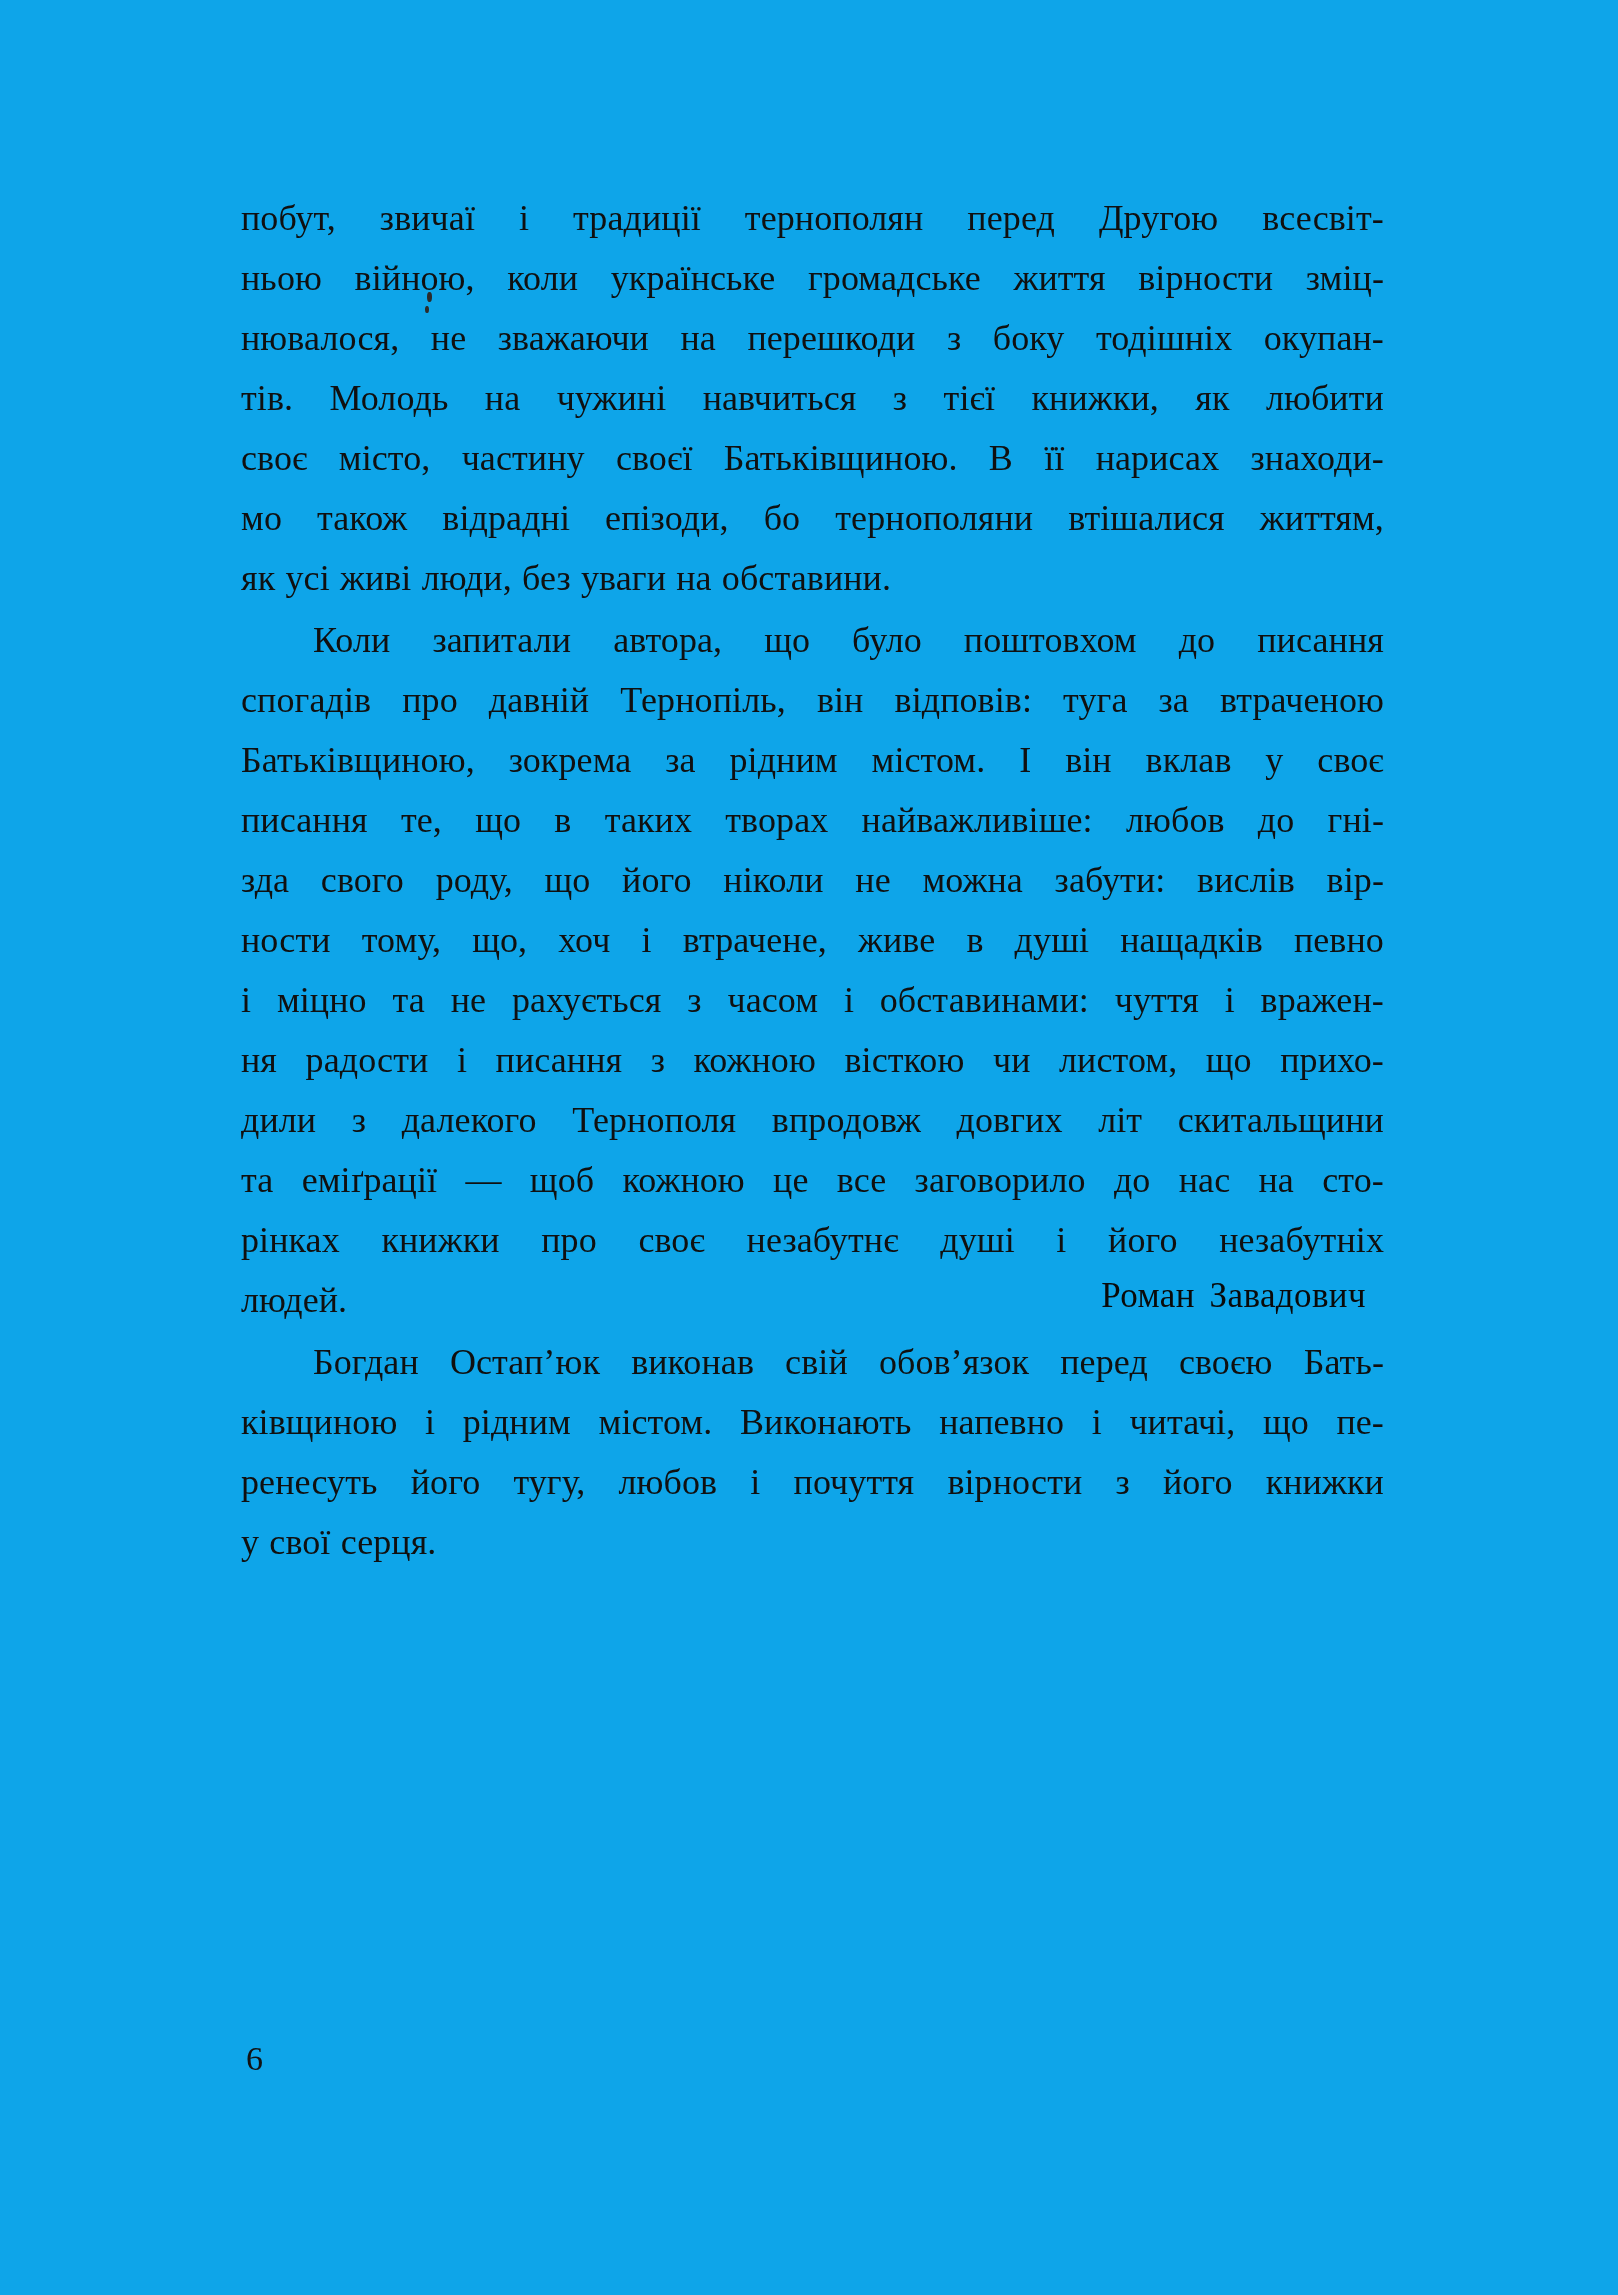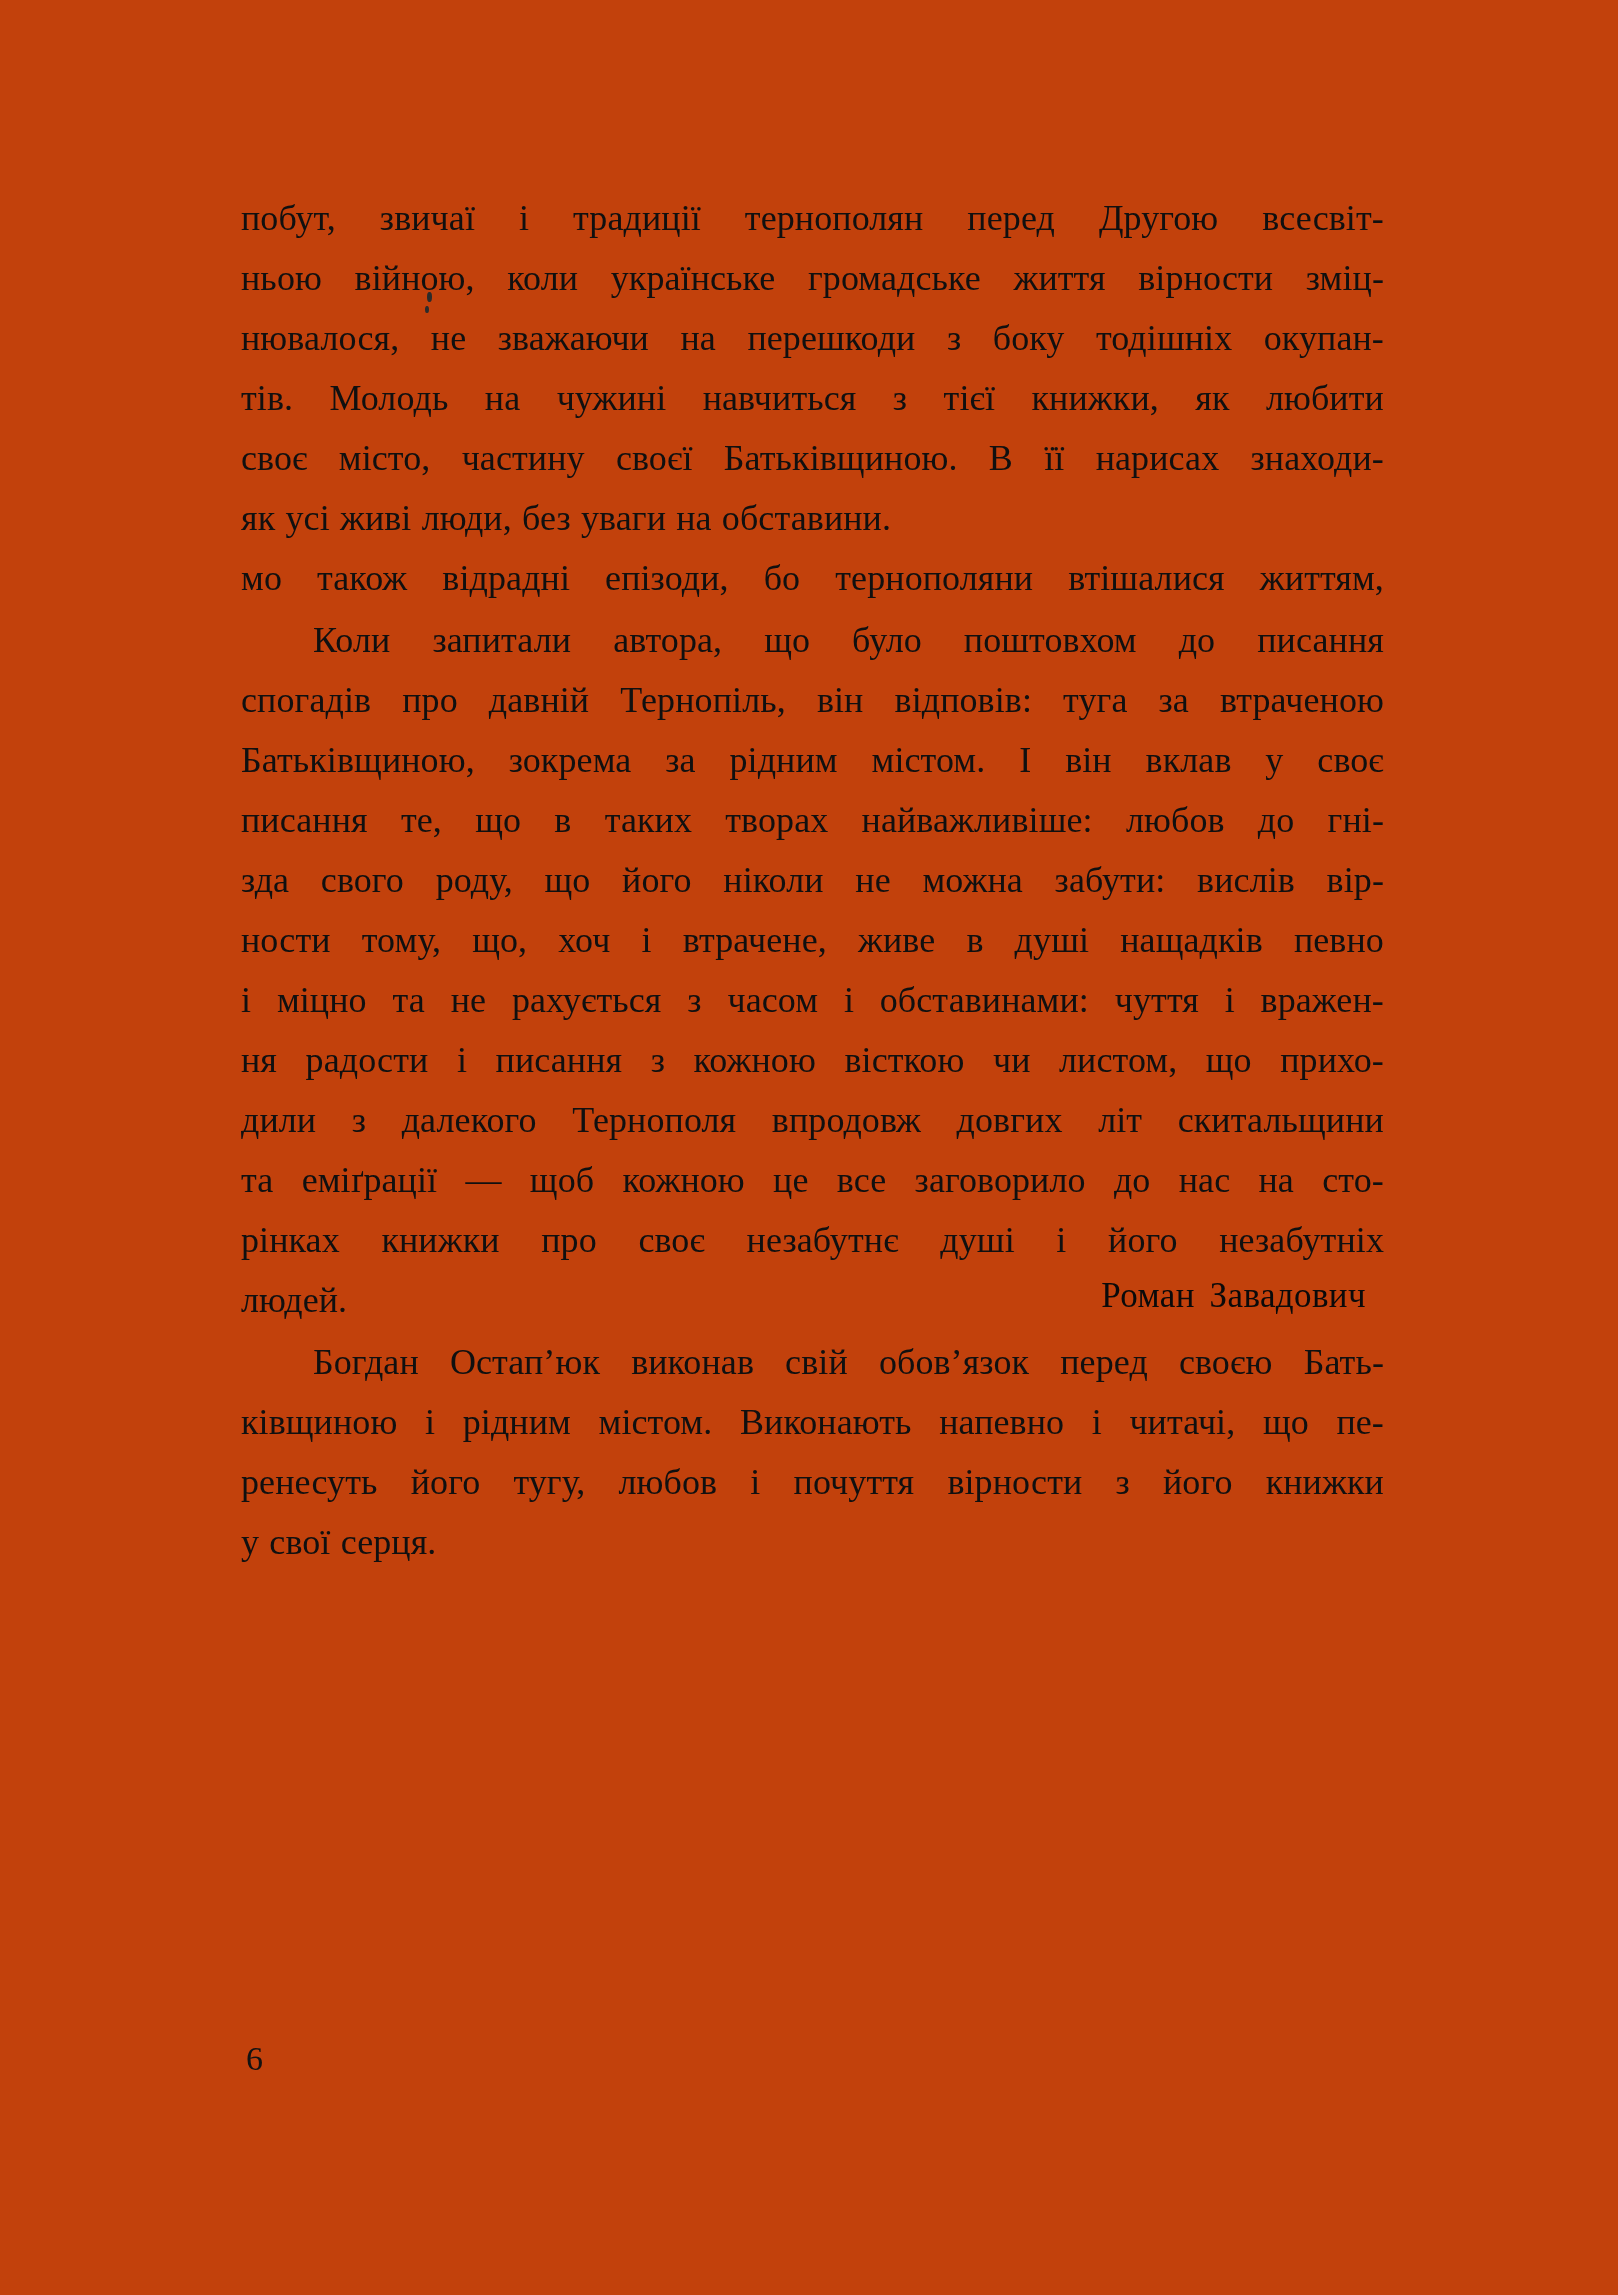--- a/index.html
+++ b/index.html
@@ -4,21 +4,21 @@
 <style>
   html, body {
     margin: 0;
     padding: 0;
     background: #ffffff;
   }
   .page {
     position: relative;
     width: 1618px;
     height: 2296px;
-    background: #c2410c;
+    background: #0ea5e9;
     overflow: hidden;
     font-family: "Liberation Serif", "DejaVu Serif", serif;
     color: #0d0d0d;
   }
   .text-block {
     position: absolute;
     left: 241px;
     top: 188px;
     width: 1143px;
   }
@@ -135,31 +135,31 @@
           <span class="w">своє</span>
           <span class="w">місто,</span>
           <span class="w">частину</span>
           <span class="w">своєї</span>
           <span class="w">Батьківщиною.</span>
           <span class="w">В</span>
           <span class="w">її</span>
           <span class="w">нарисах</span>
           <span class="w">знаходи-</span>
         </div>
-        <div class="ln">як усі живі люди, без уваги на обставини.</div>
         <div class="ln j">
           <span class="w">мо</span>
           <span class="w">також</span>
           <span class="w">відрадні</span>
           <span class="w">епізоди,</span>
           <span class="w">бо</span>
           <span class="w">тернополяни</span>
           <span class="w">втішалися</span>
           <span class="w">життям,</span>
         </div>
+        <div class="ln">як усі живі люди, без уваги на обставини.</div>
       </div>
     <div class="para indent">
         <div class="ln j" style="padding-left: 72px;">
           <span class="w">Коли</span>
           <span class="w">запитали</span>
           <span class="w">автора,</span>
           <span class="w">що</span>
           <span class="w">було</span>
           <span class="w">поштовхом</span>
           <span class="w">до</span>

